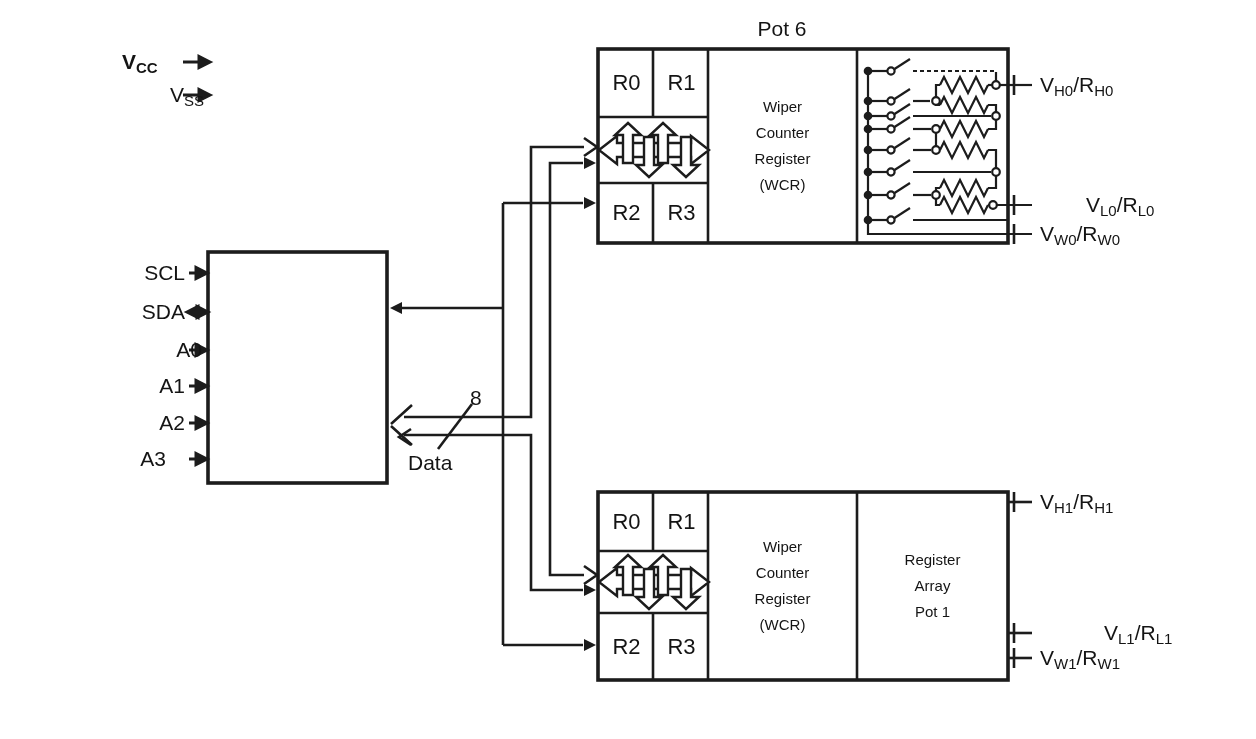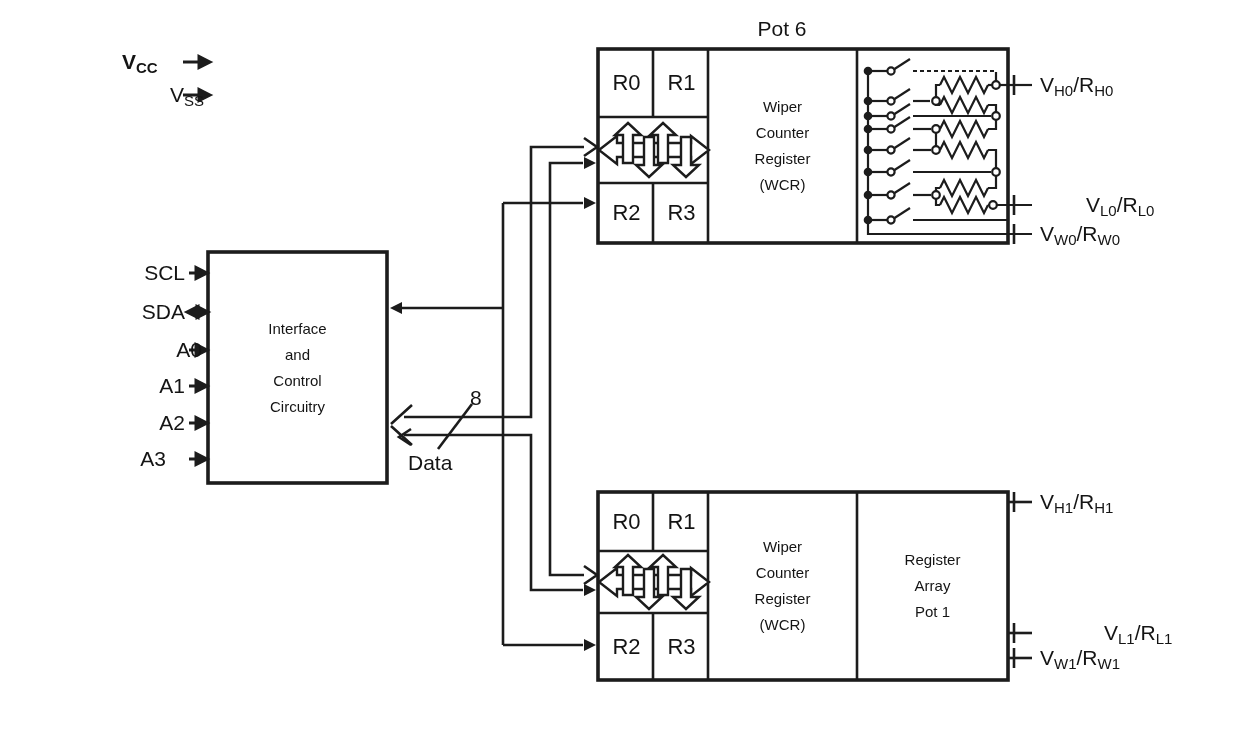--- a/index.html
+++ b/index.html
@@ -208,24 +208,20 @@
 <div class="lbl" style="left:122px;top:49px;font-weight:bold;"><span>V</span><span class="sub">CC</span></div>
 <div class="lbl" style="left:122px;top:82px;margin-left:48px;"><span>V</span><span class="sub">SS</span></div>
 
 <div class="lbl pin" style="left:121px;top:260px;">SCL</div>
 <div class="lbl pin" style="left:121px;top:299px;">SDA</div>
 <div class="lbl pin" style="left:138px;top:337px;">A0</div>
 <div class="lbl pin" style="left:121px;top:373px;">A1</div>
 <div class="lbl pin" style="left:121px;top:410px;">A2</div>
 <div class="lbl pin" style="left:121px;top:446px;text-align:center;">A3</div>
 
-<div class="center-box" style="left:208px;top:252px;width:179px;height:231px;">Interface
-and
-Control
-Circuitry</div>
 
 <div class="lbl" style="left:470px;top:385px;">8</div>
 <div class="lbl" style="left:408px;top:450px;">Data</div>
 
 <div class="ttl" style="left:732px;top:17px;width:100px;">Pot 6</div>
 
 <div class="reg" style="left:600px;top:51px;width:53px;height:64px;">R0</div>
 <div class="reg" style="left:655px;top:51px;width:53px;height:64px;">R1</div>
 <div class="reg" style="left:600px;top:185px;width:53px;height:56px;">R2</div>
 <div class="reg" style="left:655px;top:185px;width:53px;height:56px;">R3</div>

